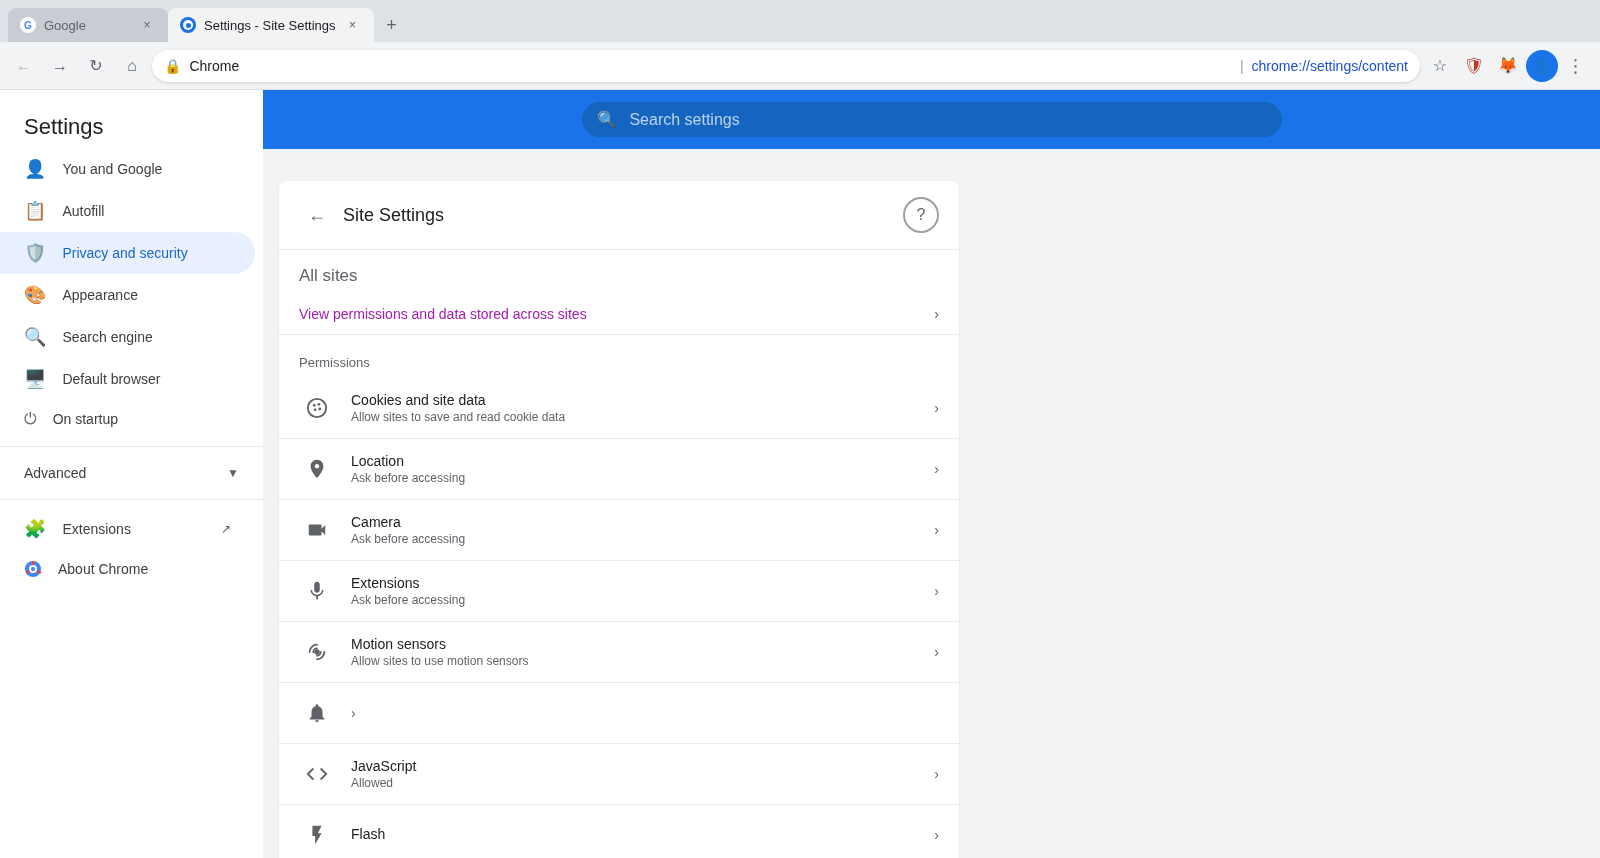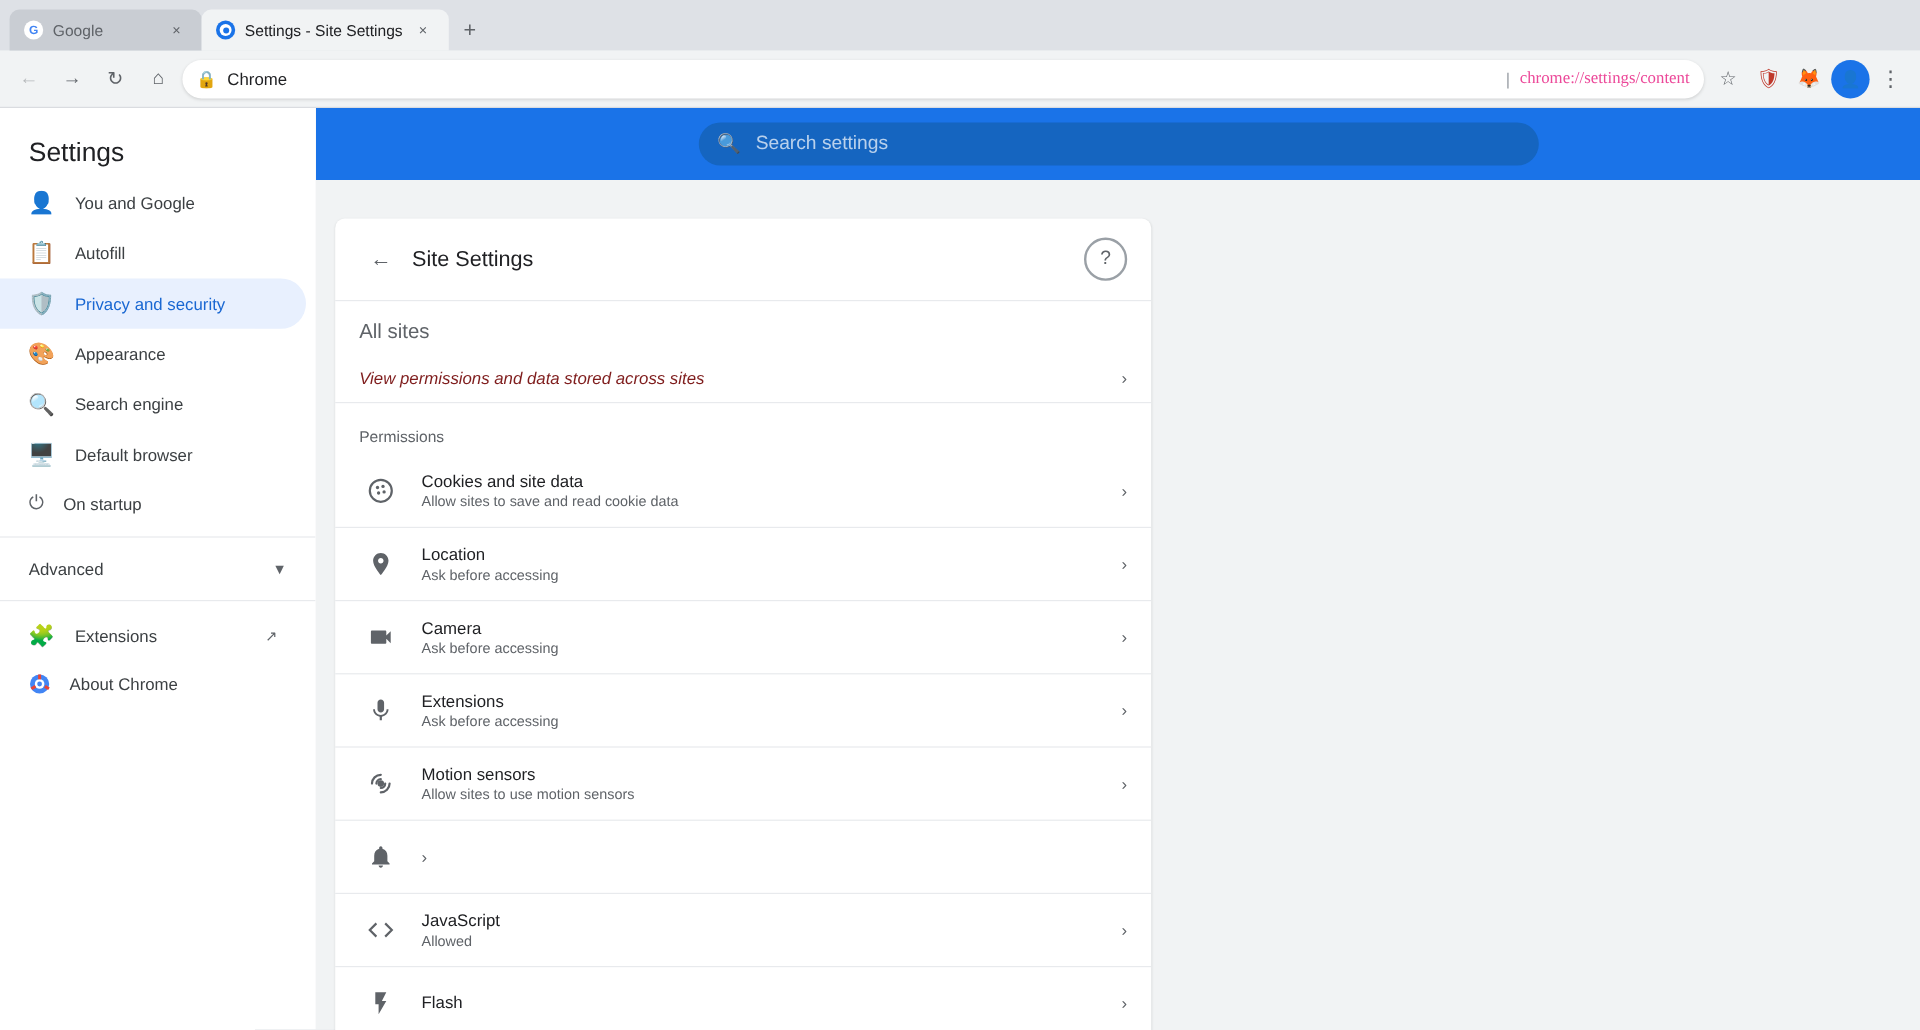--- a/index.html
+++ b/index.html
@@ -16,21 +16,21 @@
     .tab-close { width: 18px; height: 18px; border-radius: 50%; display: flex; align-items: center; justify-content: center; font-size: 12px; color: #5f6368; cursor: pointer; flex-shrink: 0; }
     .tab-new { width: 28px; height: 28px; border-radius: 50%; display: flex; align-items: center; justify-content: center; font-size: 18px; color: #5f6368; cursor: pointer; margin-left: 4px; margin-bottom: 3px; }
 
     .toolbar { background: #f1f3f4; display: flex; align-items: center; padding: 4px 8px; gap: 4px; height: 48px; border-bottom: 1px solid #dadce0; }
     .toolbar-btn { width: 32px; height: 32px; border-radius: 50%; display: flex; align-items: center; justify-content: center; cursor: pointer; color: #5f6368; font-size: 16px; border: none; background: none; }
     .toolbar-btn.disabled { opacity: 0.4; cursor: default; }
     .address-bar { flex: 1; height: 32px; border-radius: 16px; background: white; border: none; display: flex; align-items: center; padding: 0 12px; gap: 8px; font-size: 14px; color: #202124; box-shadow: 0 1px 3px rgba(0,0,0,0.15); }
     .address-bar-icon { color: #1a73e8; font-size: 14px; }
     .address-text { flex: 1; font-size: 14px; color: #202124; }
     .address-separator { color: #9aa0a6; }
-    .address-path { color: #ec4899; font-family: Liberation Serif, serif; }
+    .address-path { color: #1d4ed8; }
     .toolbar-actions { display: flex; align-items: center; gap: 2px; }
 
     
     .app-body { display: flex; flex: 1; overflow: hidden; background: #f1f3f4; }
 
     
     .sidebar { width: 263px; background: white; overflow-y: auto; padding: 8px 0; flex-shrink: 0; }
     .settings-title { font-size: 22px; font-weight: 400; color: #202124; padding: 16px 16px 8px 24px; }
     .nav-item { display: flex; align-items: center; gap: 16px; padding: 10px 24px; cursor: pointer; border-radius: 0 24px 24px 0; margin-right: 8px; color: #3c4043; font-size: 14px; }
     .nav-item.active { background: #e8f0fe; color: #1967d2; font-weight: 500; }
@@ -59,21 +59,21 @@
     .help-btn { width: 36px; height: 36px; border-radius: 50%; display: flex; align-items: center; justify-content: center; cursor: pointer; color: #5f6368; font-size: 16px; border: 2px solid #9aa0a6; border-radius: 50%; }
 
     .section-label { padding: 16px 20px 8px; font-size: 17px; color: #5f6368; font-weight: 500; }
     .permission-row { display: flex; align-items: center; padding: 12px 20px; cursor: pointer; border-bottom: 1px solid #e8eaed; }
     .permission-icon { width: 36px; height: 36px; display: flex; align-items: center; justify-content: center; color: #5f6368; font-size: 20px; flex-shrink: 0; margin-right: 16px; }
     .permission-text { flex: 1; }
     .permission-name { font-size: 14px; color: #202124; margin-bottom: 2px; }
     .permission-desc { font-size: 12px; color: #5f6368; }
     .permission-arrow { color: #5f6368; font-size: 14px; }
     .all-sites-row { display: flex; align-items: center; padding: 12px 20px; cursor: pointer; border-bottom: 1px solid #e8eaed; }
-    .all-sites-text { flex: 1; font-size: 14px; color: #7f1d1d; font-style: italic; }
+    .all-sites-text { flex: 1; font-size: 14px; color: #a21caf; }
     .permissions-section-label { padding: 20px 20px 8px; font-size: 13px; color: #5f6368; }
 
     
     .google-favicon { width: 16px; height: 16px; border-radius: 50%; background: white; display: flex; align-items: center; justify-content: center; font-weight: bold; font-size: 10px; color: #4285f4; }
     .settings-favicon-circle { width: 16px; height: 16px; border-radius: 50%; background: #1a73e8; display: flex; align-items: center; justify-content: center; }
     .settings-favicon-inner { width: 10px; height: 10px; border-radius: 50%; background: white; display: flex; align-items: center; justify-content: center; }
     .settings-favicon-dot { width: 5px; height: 5px; border-radius: 50%; background: #1a73e8; }
   </style>
 </head>
 <body>

